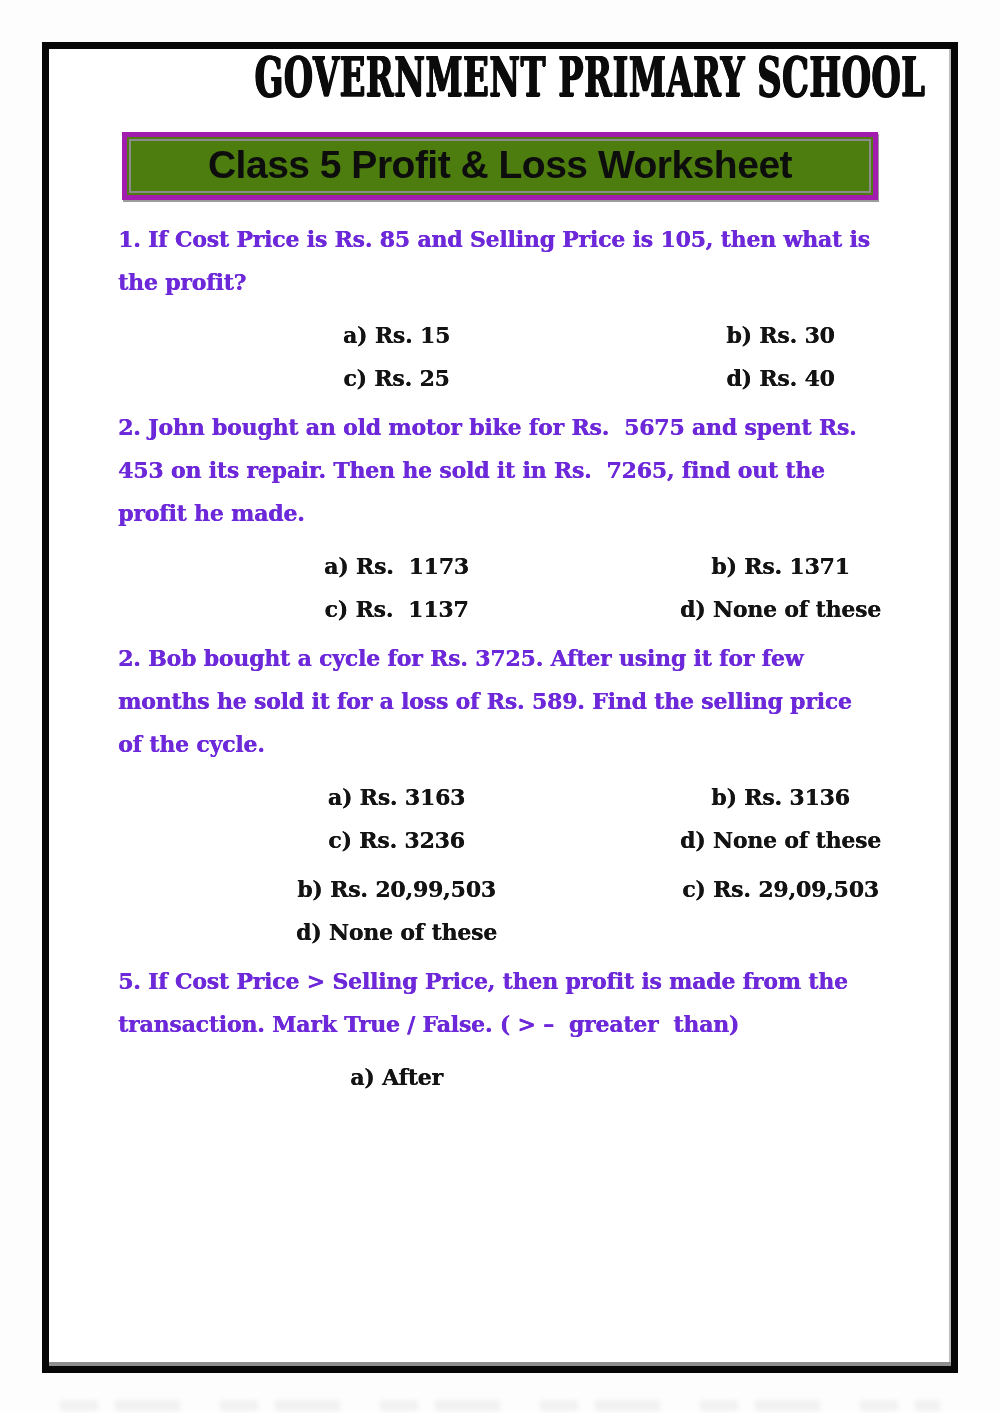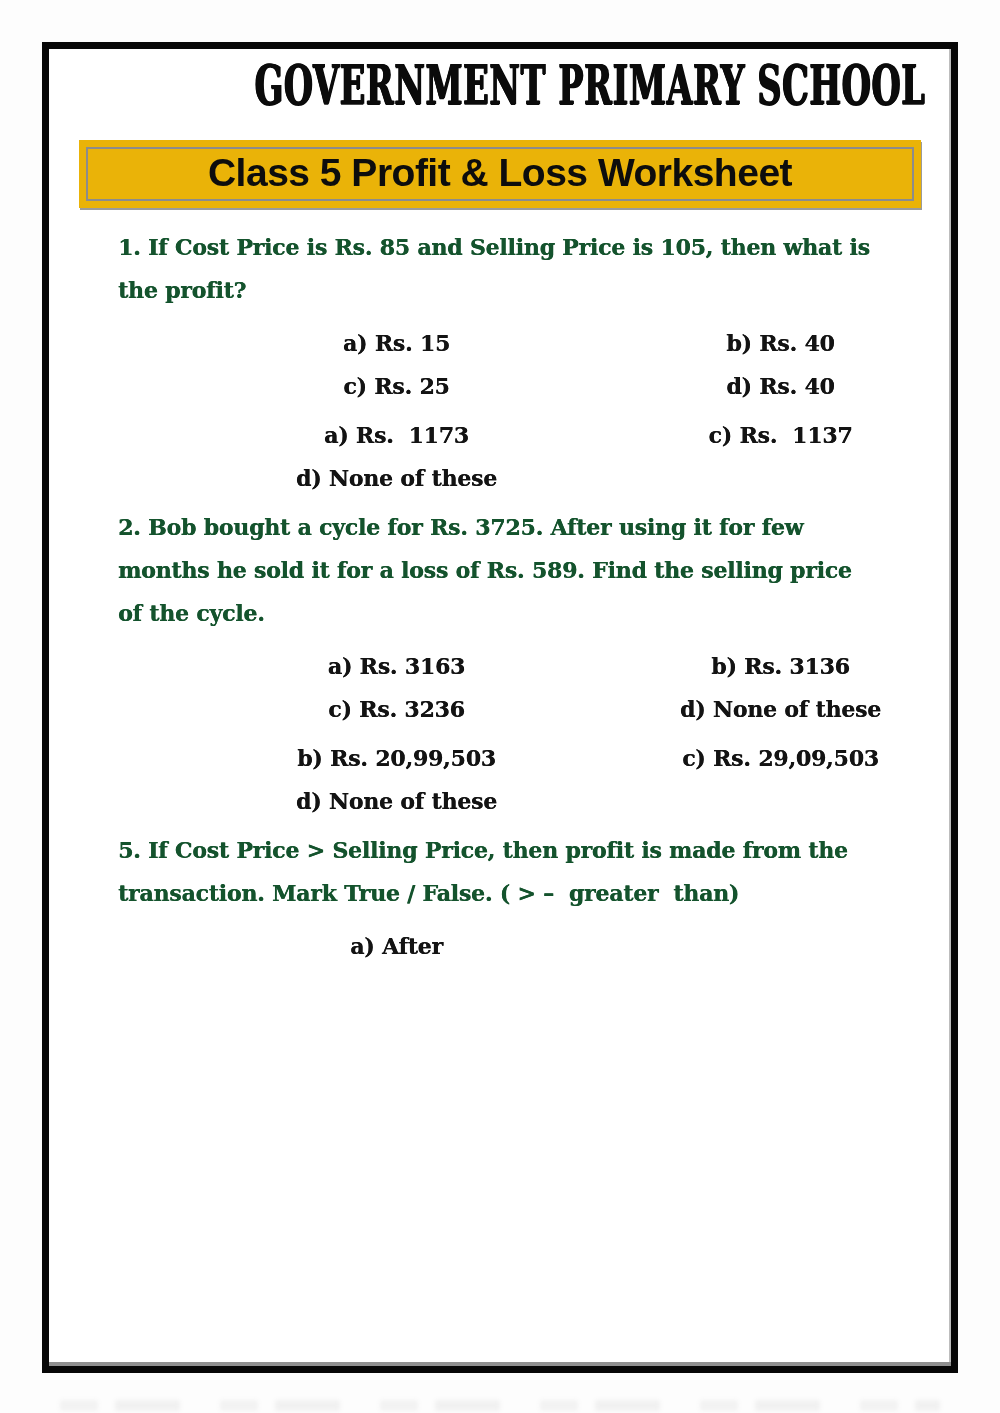--- a/index.html
+++ b/index.html
@@ -18,43 +18,43 @@
     left: 42px;
     top: 42px;
     width: 916px;
     height: 1331px;
     box-sizing: border-box;
     border: 7px solid #070707;
     background: #ffffff;
     box-shadow: inset 0 -4px 0 #8f8f8f, inset -2px 0 0 #bdbdbd;
   }
   
-  .school-header { text-align: right; padding-top: 8px; }
+  .school-header { text-align: right; }
   .school-line {
     display: inline-block;
     font-family: "DejaVu Serif", serif;
     font-weight: 700;
     font-size: 54px;
     line-height: 57px;
     letter-spacing: 1px;
     color: #0b0b0b;
     transform: scaleX(0.62);
     transform-origin: 50% 50%;
     white-space: nowrap;
     text-shadow: 1.4px 0 0 currentColor, -0.7px 0 0 currentColor, 0 1px 0 currentColor;
   }
   .school-line.second { line-height: 54px; }
   
   .title-box {
     box-sizing: border-box;
-    width: 842px;
+    width: 756px;
     margin: 26px auto 0;
-    border: 5px solid #eab308;
+    border: 5px solid #a21caf;
     padding: 2px;
-    background: #eab308;
+    background: #4d7c0f;
     box-shadow: 1px 2px 0 #9b9b9b;
   }
   .title-inner {
     border: 2px solid #8c8c8c;
     text-align: center;
     font-family: "Liberation Sans", sans-serif;
     font-weight: 700;
     font-size: 39px;
     line-height: 46px;
     letter-spacing: -0.5px;
@@ -68,21 +68,21 @@
     margin: 18px 0 0 69px;
     width: 768px;
   }
   .question { margin-bottom: 6px; }
   .q-text {
     white-space: pre;
     font-weight: 700;
     font-size: 22px;
     line-height: 43px;
     letter-spacing: -0.2px;
-    color: #14532d;
+    color: #6d28d9;
     margin: 0 0 10px 0;
     text-shadow: 0.4px 0 0 currentColor;
   }
   .q-opts {
     display: grid;
     grid-template-columns: 557px 1fr;
     font-weight: 700;
     font-size: 22px;
     line-height: 43px;
     letter-spacing: -0.2px;
@@ -120,29 +120,33 @@
       <div class="title-inner">Class 5 Profit &amp; Loss Worksheet</div>
     </div>
 
     <main class="content">
 
       <section class="question">
         <div class="q-text">1. If Cost Price is Rs. 85 and Selling Price is 105, then what is
 the profit?</div>
         <div class="q-opts">
           <div class="opt">a) Rs. 15</div>
-          <div class="opt">b) Rs. 40</div>
+          <div class="opt">b) Rs. 30</div>
           <div class="opt">c) Rs. 25</div>
           <div class="opt">d) Rs. 40</div>
         </div>
       </section>
 
       <section class="question">
+        <div class="q-text">2. John bought an old motor bike for Rs.  5675 and spent Rs.
+453 on its repair. Then he sold it in Rs.  7265, find out the
+profit he made.</div>
         <div class="q-opts">
           <div class="opt">a) Rs.  1173</div>
+          <div class="opt">b) Rs. 1371</div>
           <div class="opt">c) Rs.  1137</div>
           <div class="opt">d) None of these</div>
         </div>
       </section>
 
       <section class="question">
         <div class="q-text">2. Bob bought a cycle for Rs. 3725. After using it for few
 months he sold it for a loss of Rs. 589. Find the selling price
 of the cycle.</div>
         <div class="q-opts">

